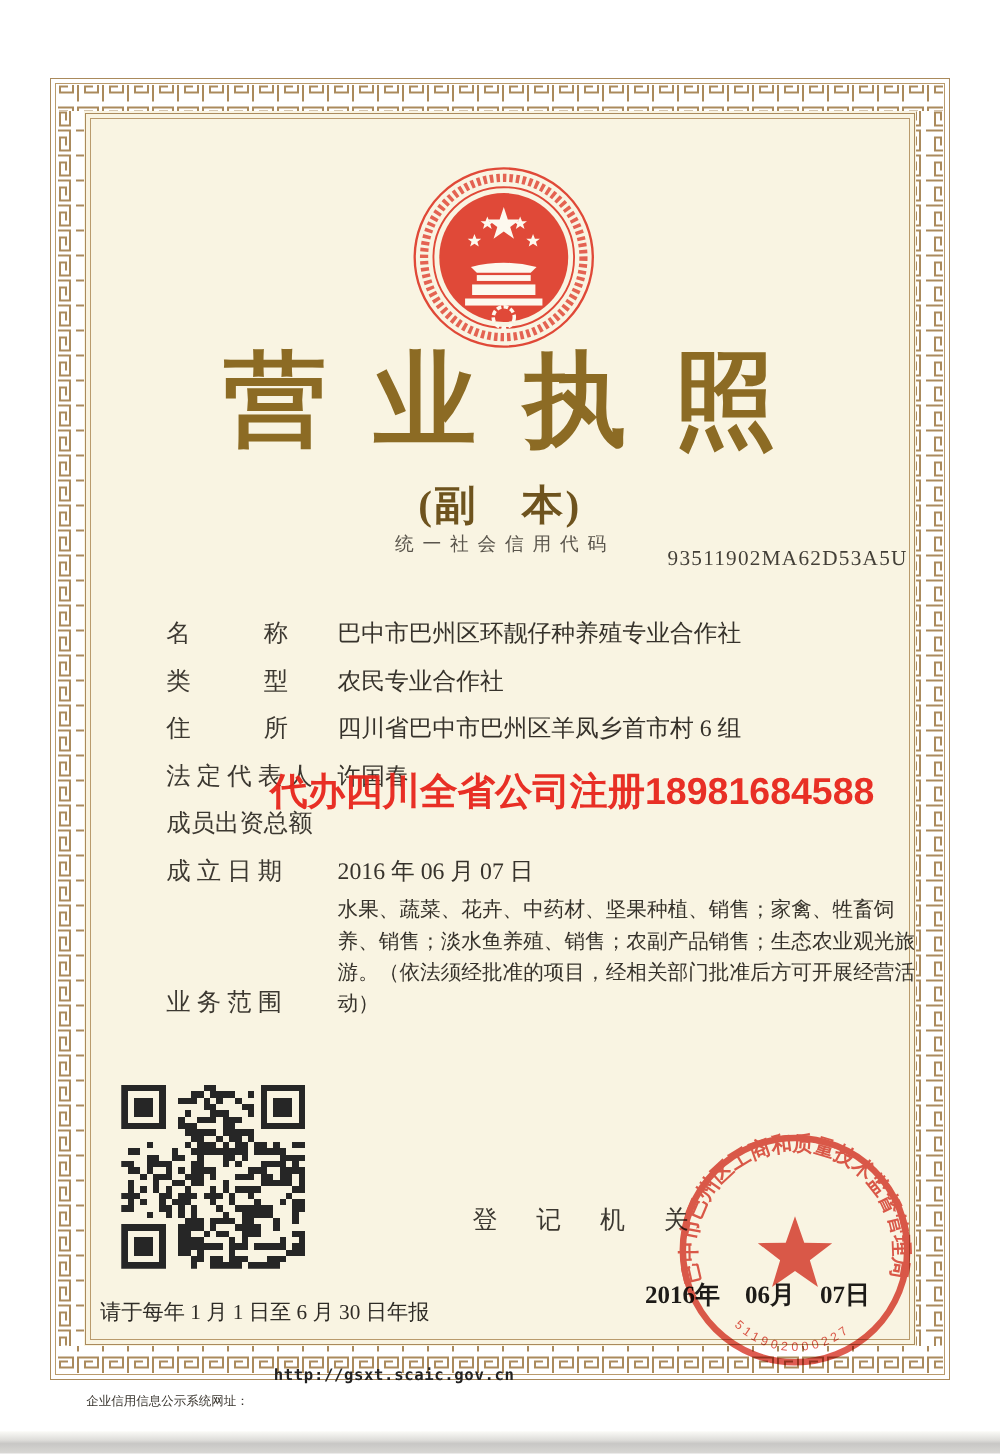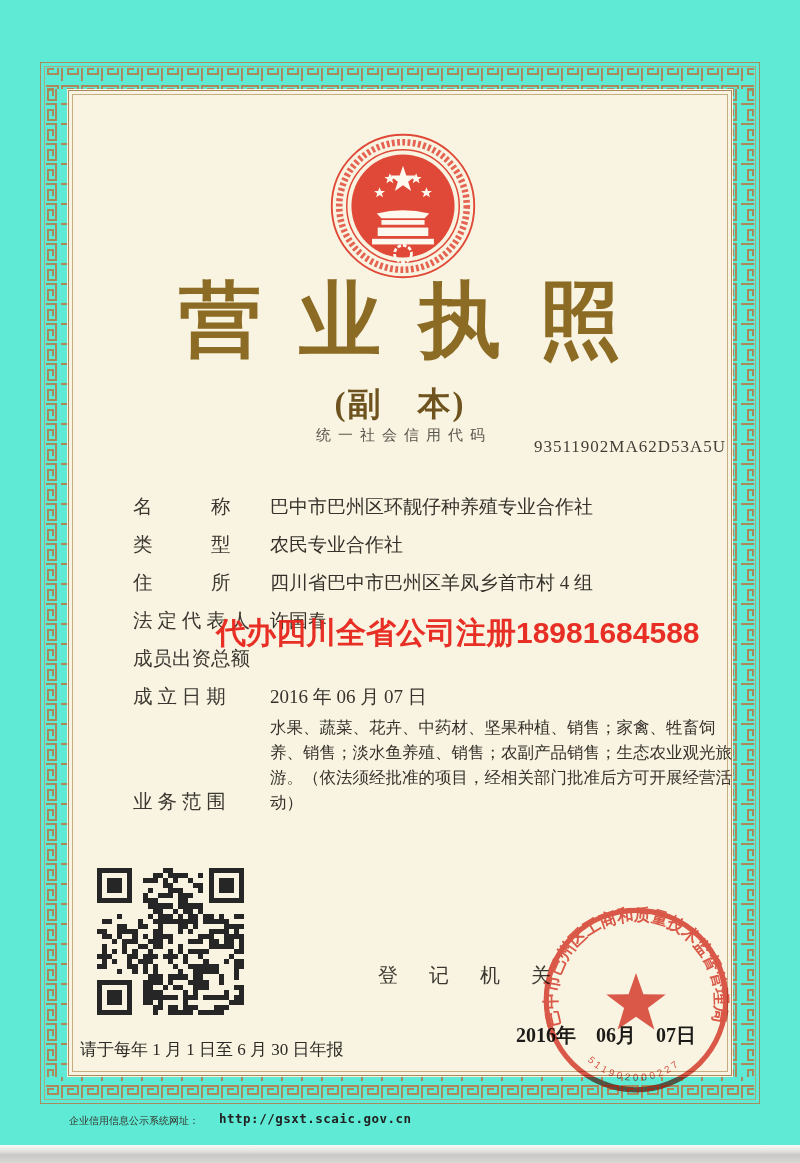--- a/index.html
+++ b/index.html
@@ -1,19 +1,19 @@
 <!DOCTYPE html>
 <html><head>
 <meta charset="utf-8">
 <style>
   * { margin: 0; padding: 0; box-sizing: border-box; }
   body { background: #e9e9e7; font-family: "Liberation Serif", serif; }
   .page {
     position: relative; width: 800px; height: 1163px;
-    background: #5eead4; overflow: hidden; margin: 0 auto;
+    background: #ffffff; overflow: hidden; margin: 0 auto;
     color: #3c3831;
   }
   .frame-svg { position: absolute; left: 40px; top: 62px; width: 720px; height: 1042px; }
   .emblem { position: absolute; left: 328px; top: 131px; width: 150px; height: 150px; }
   .title {
     position: absolute; left: 0; top: 276px; width: 100%;
     text-align: center; font-size: 82px; font-weight: bold;
     color: #8c6b24; letter-spacing: 38px; padding-left: 38px;
     line-height: 1.1; white-space: nowrap;
   }
@@ -52,21 +52,21 @@
   .seal { position: absolute; left: 540px; top: 902px; width: 192px; height: 192px;
           mix-blend-mode: multiply; opacity: 0.93; z-index: 6; }
   .issue-date {
     position: absolute; left: 516px; top: 1022px;
     font-size: 20px; font-weight: 600; color: #1d1b18; white-space: nowrap; z-index: 4;
   }
   .annual-note { position: absolute; left: 80px; top: 1038px; font-size: 17px; color: #2e2b26; }
   .footer-url {
     position: absolute; left: 219px; top: 1092px; z-index: 7;
     font-family: "DejaVu Sans Mono", monospace; font-size: 12.5px;
-    font-weight: bold; color: #222; letter-spacing: 0.5px; margin-top: 19px;
+    font-weight: bold; color: #222; letter-spacing: 0.5px;
   }
   .footer-left { position: absolute; left: 40px; top: 1114px; font-size: 10px; color: #37332c; margin-left: 29px; }
   .footer-right { position: absolute; right: 36px; top: 1112px; font-size: 15.5px; color: #37332c; }
   .scan-strip {
     position: absolute; left: 0; top: 1145px; width: 100%; height: 18px;
     background: linear-gradient(180deg, #fbfbf7 0%, #dddcd9 40%, #c8c7c5 55%, #d9d8d5 100%);
   }
 </style>
 </head>
 <body>
@@ -123,21 +123,21 @@
     <div class="field-row">
       <span class="field-label">名　　　称</span>
       <span class="field-value">巴中市巴州区环靓仔种养殖专业合作社</span>
     </div>
     <div class="field-row">
       <span class="field-label">类　　　型</span>
       <span class="field-value">农民专业合作社</span>
     </div>
     <div class="field-row">
       <span class="field-label">住　　　所</span>
-      <span class="field-value">四川省巴中市巴州区羊凤乡首市村 4 组</span>
+      <span class="field-value">四川省巴中市巴州区羊凤乡首市村 6 组</span>
     </div>
     <div class="field-row">
       <span class="field-label">法 定 代 表 人</span>
       <span class="field-value">许国春</span>
     </div>
     <div class="field-row">
       <span class="field-label">成员出资总额</span>
     </div>
     <div class="field-row">
       <span class="field-label">成 立 日 期</span>

